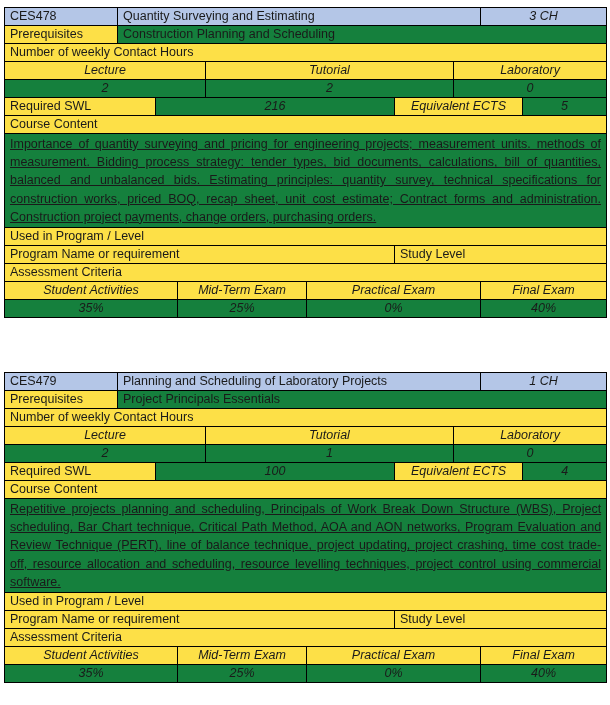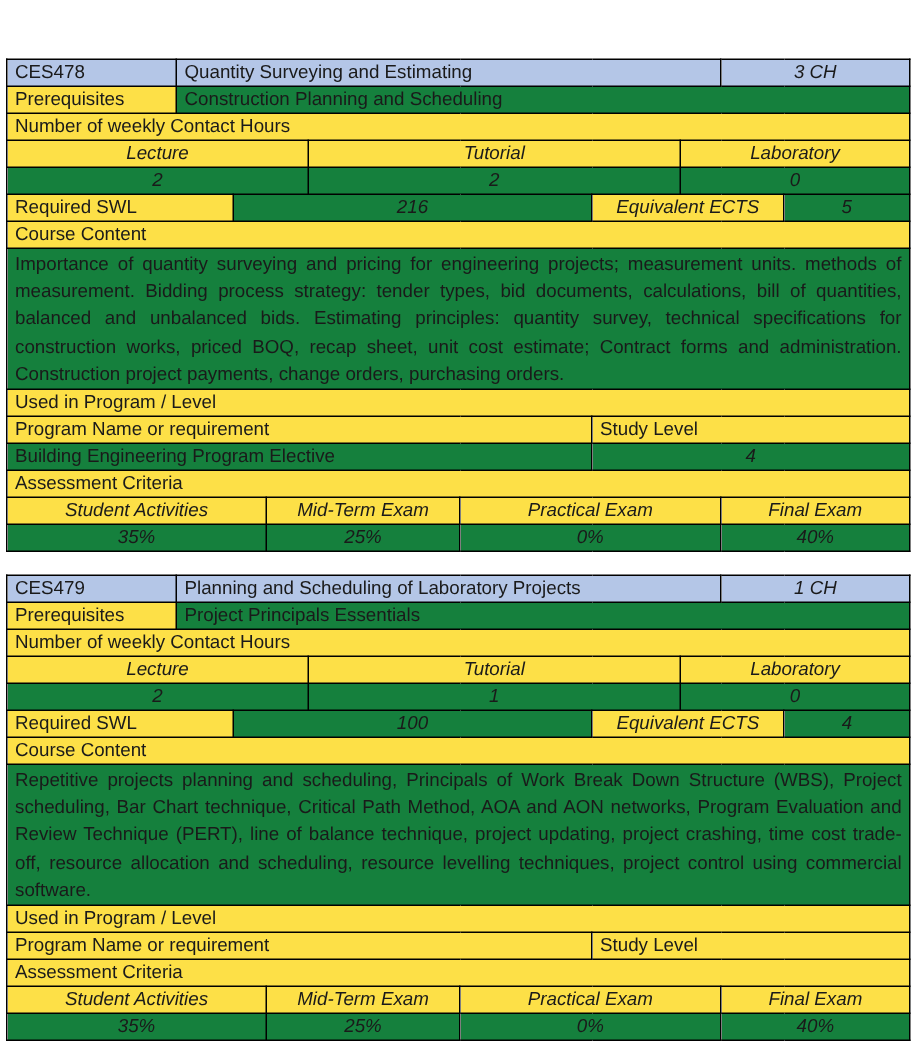--- a/index.html
+++ b/index.html
@@ -3,23 +3,23 @@
   <meta charset="utf-8">
   <style>
     html, body { margin: 0; padding: 0; background: #ffffff; }
     body { width: 610px; height: 705px; position: relative; font-family: "Liberation Sans", sans-serif; font-size: 12.5px; color: #1a1a1a; }
     table.course { position: absolute; left: 4px; width: 602px; border-collapse: collapse; table-layout: fixed; }
     table.course td { border: 1px solid #000; padding: 0 5px; height: 17px; line-height: 17px; white-space: nowrap; overflow: hidden; }
     .blue { background: #b4c6e7; }
     .green { background: #fde047; }
     .white { background: #15803d; }
     .c { text-align: center; font-style: italic; }
-    td.desc { white-space: normal !important; height: auto !important; line-height: 18.2px !important; text-align: justify; padding: 1px 5px !important; }
-    #t1 { top: 7px; margin-top: 32px; }
-    #t2 { top: 383px; }
+    td.desc { white-space: normal !important; height: auto !important; line-height: 18.2px !important; text-align: justify; padding: 1px 5px !important; text-decoration: underline; }
+    #t1 { top: 7px; }
+    #t2 { top: 372px; }
   </style>
 </head>
 <body>
 
 <table class="course" id="t1">
   <colgroup>
     <col style="width:113px">
       <col style="width:38px">
       <col style="width:22px">
       <col style="width:28px">
@@ -64,24 +64,20 @@
       </tr>
   <tr>
         <td class="white desc" colspan="10">Importance of quantity surveying and pricing for engineering projects; measurement units. methods of measurement. Bidding process strategy: tender types, bid documents, calculations, bill of quantities, balanced and unbalanced bids. Estimating principles: quantity survey, technical specifications for construction works, priced BOQ, recap sheet, unit cost estimate; Contract forms and administration. Construction project payments, change orders, purchasing orders.</td>
       </tr>
   <tr>
         <td class="green" colspan="10">Used in Program / Level</td>
       </tr>
   <tr>
     <td class="green" colspan="6">Program Name or requirement</td>
     <td class="green" colspan="4">Study Level</td>
-  </tr>
-  <tr>
-    <td class="white" colspan="6">Building Engineering Program Elective</td>
-    <td class="white c" colspan="4">4</td>
   </tr>
   <tr>
         <td class="green" colspan="10">Assessment Criteria</td>
       </tr>
   <tr>
     <td class="green c" colspan="3">Student Activities</td>
     <td class="green c" colspan="2">Mid-Term Exam</td>
     <td class="green c" colspan="3">Practical Exam</td>
     <td class="green c" colspan="2">Final Exam</td>
   </tr>

